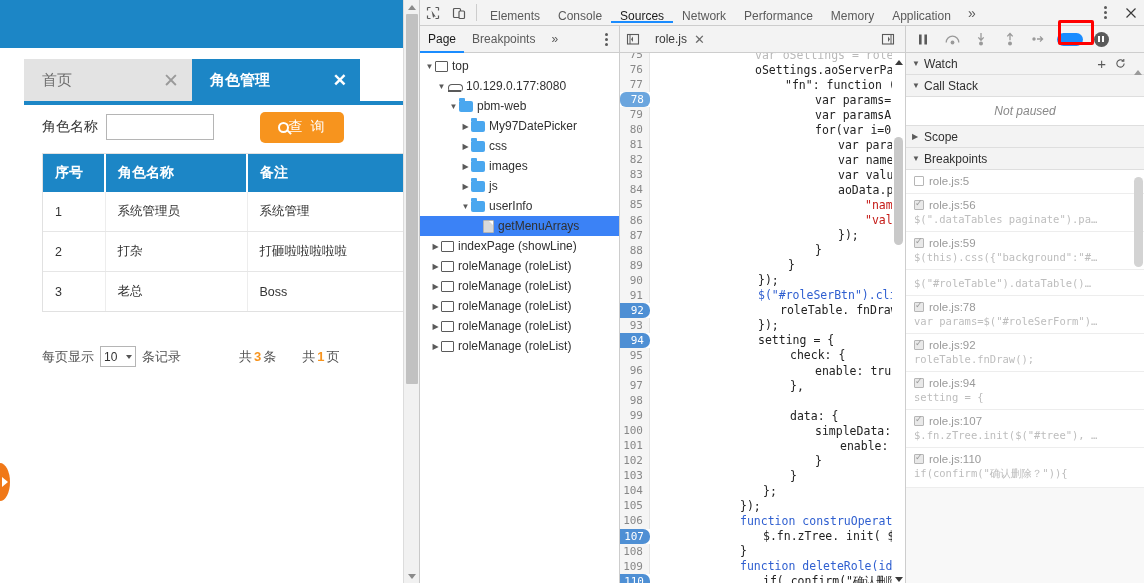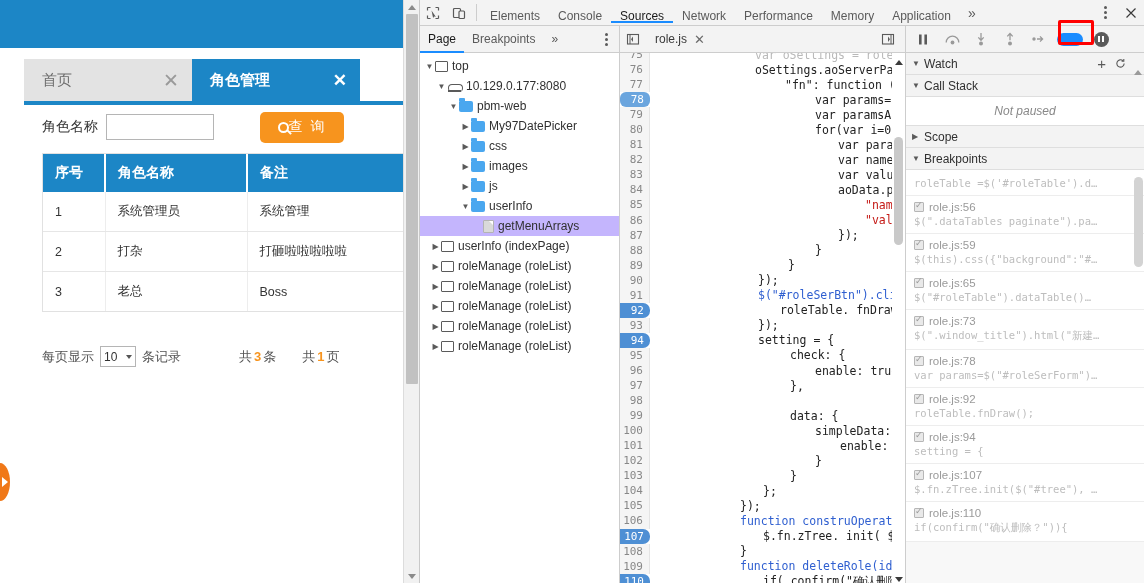--- a/index.html
+++ b/index.html
@@ -106,21 +106,21 @@
   .edit-head { flex: 1; display: flex; align-items: center; }
   .file-tab { display: flex; align-items: center; gap: 7px; padding: 0 9px; height: 27px; color: #3a3a3a; font-size: 12px; }
   .file-tab .x { color: #6a6a6a; font-size: 13px; cursor: pointer; }
   .dbg-head { width: 239px; display: flex; align-items: center; justify-content: flex-start; gap: 3px; border-left: 1px solid #cdcdcd; padding-left: 4px; }
 
   .dt-main { flex: 1; display: flex; overflow: hidden; }
 
   
   .navigator { width: 200px; background: #fff; border-right: 1px solid #cdcdcd; overflow: hidden; padding-top: 3px; }
   .tree-row { display: flex; align-items: center; height: 20px; padding-right: 4px; white-space: nowrap; font-size: 12px; color: #303030; cursor: pointer; }
-  .tree-row.sel { background: #c4b5fd; }
+  .tree-row.sel { background: #3b82f6; }
   .twisty { width: 11px; font-size: 8px; color: #5a5a5a; text-align: center; flex: none; }
   .ico { width: 15px; height: 14px; flex: none; margin-right: 4px; display:inline-block; }
   .ico-frame { border: 1.5px solid #5a5a5a; border-radius: 1px; width: 13px; height: 11px; }
   .ico-cloud { position: relative; width: 15px; height: 11px; }
   .ico-cloud::before { content:""; position:absolute; left:1px; bottom:0; width:13px; height:7px; border:1.5px solid #5a5a5a; border-radius: 6px 6px 6px 6px; border-bottom: none; }
   .ico-cloud::after { content:""; position:absolute; left:1px; bottom:0; width:13px; height:1.5px; background:#5a5a5a; }
   .ico-folder { width: 14px; height: 11px; background: #4aa7ef; border-radius: 1px 2px 2px 2px; position: relative; }
   .ico-folder::before { content:""; position:absolute; top:-2.5px; left:0; width:6px; height:3px; background:#4aa7ef; border-radius:1px 1px 0 0;}
   .ico-file { width: 11px; height: 13px; background: #d9d9d9; border: 1px solid #b3b3b3; position: relative; border-radius:1px; }
   .ico-file::after { content:""; position: absolute; top:0; right:0; border-left: 4px solid transparent; border-top: 4px solid #fff; }
@@ -421,21 +421,21 @@
           <span class="ico ico-folder"></span>
           <span>userInfo</span>
         </div>
         <div class="tree-row sel" style="padding-left:63px">
           <span class="ico ico-file"></span>
           <span>getMenuArrays</span>
         </div>
         <div class="tree-row" style="padding-left:10px">
           <span class="twisty">▶</span>
           <span class="ico ico-frame"></span>
-          <span>userInfo (indexPage)</span>
+          <span>indexPage (showLine)</span>
         </div>
         <div class="tree-row" style="padding-left:10px">
           <span class="twisty">▶</span>
           <span class="ico ico-frame"></span>
           <span>roleManage (roleList)</span>
         </div>
         <div class="tree-row" style="padding-left:10px">
           <span class="twisty">▶</span>
           <span class="ico ico-frame"></span>
           <span>roleManage (roleList)</span>
@@ -534,49 +534,41 @@
           <span>Scope</span>
         </div>
 
         <div class="sec-head">
           <span class="tw">▼</span>
           <span>Breakpoints</span>
         </div>
 
         <div>
           <div class="bp-item">
-            <div class="bp-code">roleTable =$('#roleTable').d…</div>
+            <div class="bp-line1">
+                <span class="bp-cb"></span>
+                <span>role.js:5</span>
+              </div>
           </div>
           <div class="bp-item">
             <div class="bp-line1">
                 <span class="bp-cb on"></span>
                 <span>role.js:56</span>
               </div>
             <div class="bp-code">$(".dataTables_paginate").pa…</div>
           </div>
           <div class="bp-item">
             <div class="bp-line1">
                 <span class="bp-cb on"></span>
                 <span>role.js:59</span>
               </div>
             <div class="bp-code">$(this).css({"background":"#…</div>
           </div>
           <div class="bp-item">
-            <div class="bp-line1">
-                <span class="bp-cb on"></span>
-                <span>role.js:65</span>
-              </div>
             <div class="bp-code">$("#roleTable").dataTable()…</div>
-          </div>
-          <div class="bp-item">
-            <div class="bp-line1">
-                <span class="bp-cb on"></span>
-                <span>role.js:73</span>
-              </div>
-            <div class="bp-code">$(".window_title").html("新建…</div>
           </div>
           <div class="bp-item">
             <div class="bp-line1">
                 <span class="bp-cb on"></span>
                 <span>role.js:78</span>
               </div>
             <div class="bp-code">var params=$("#roleSerForm")…</div>
           </div>
           <div class="bp-item">
             <div class="bp-line1">

